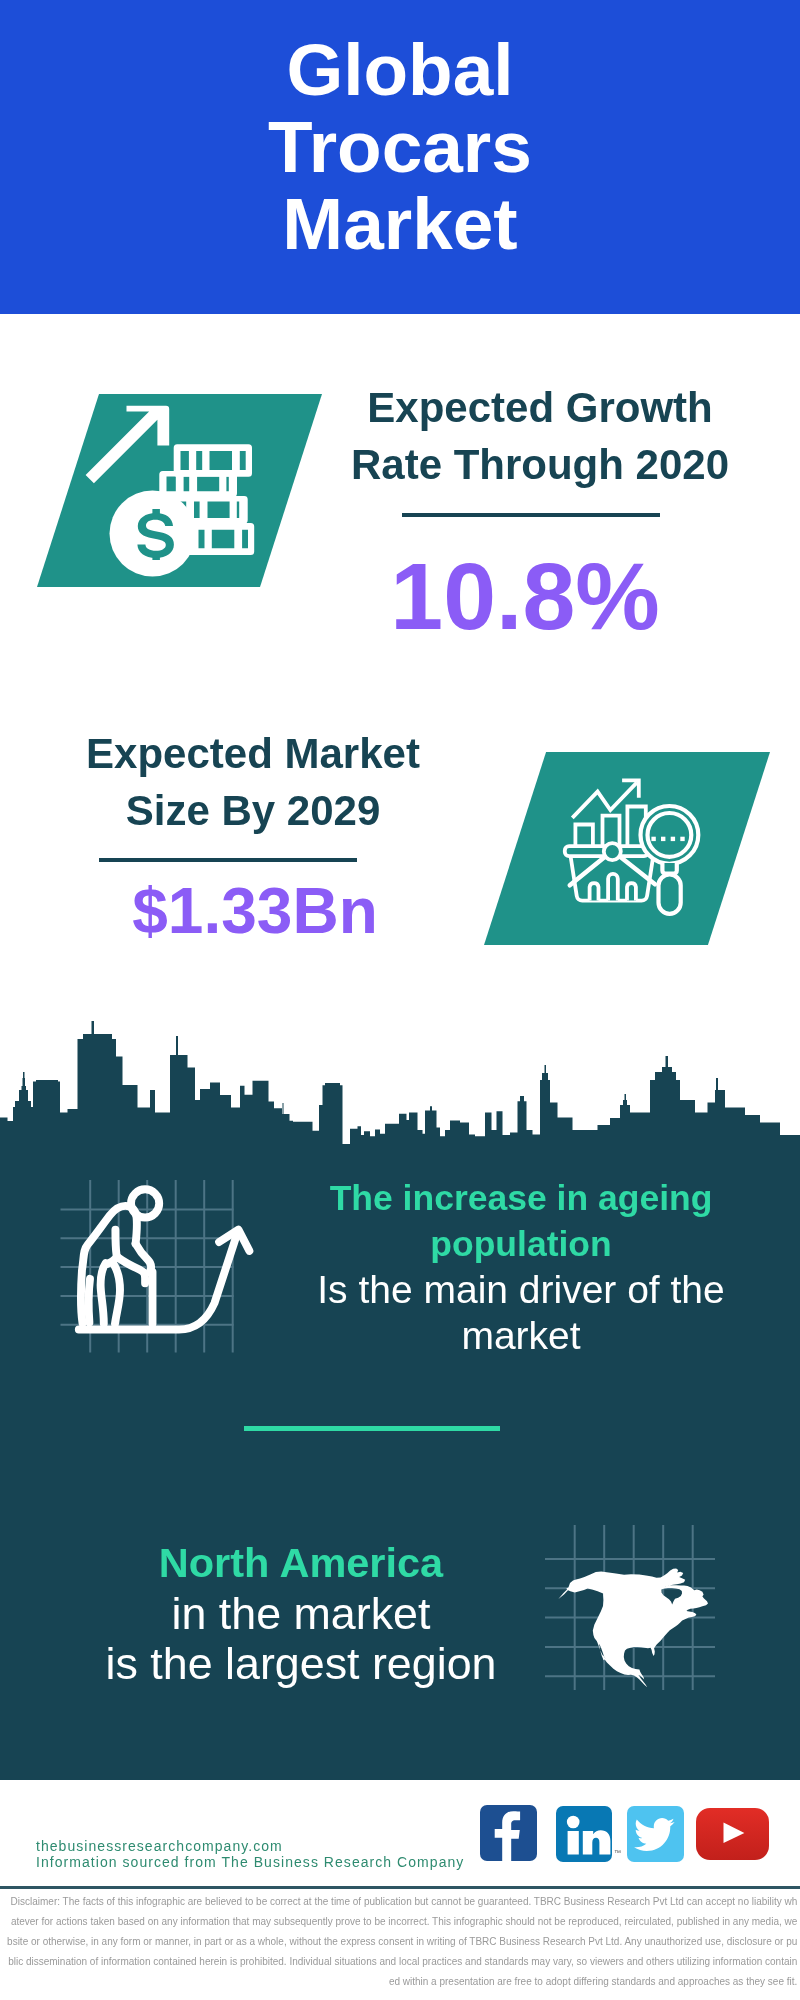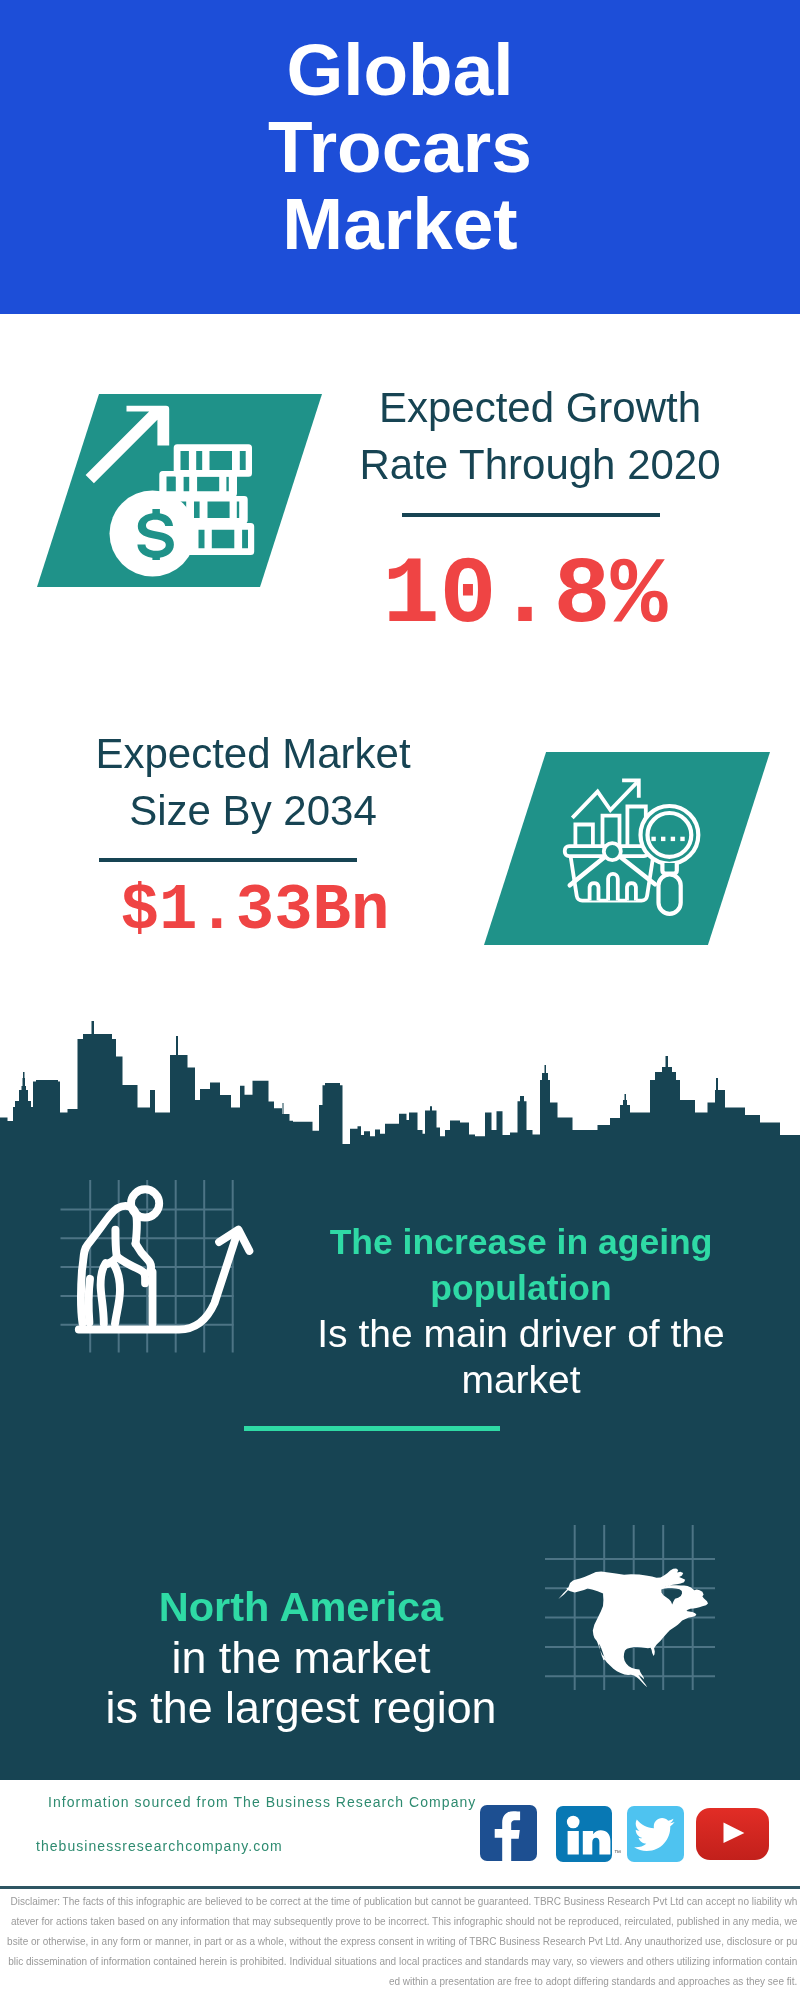--- a/index.html
+++ b/index.html
@@ -12,31 +12,31 @@
   .hero-title{position:absolute;left:0;top:31px;width:800px;text-align:center;color:#ffffff;
               font-weight:bold;font-size:73px;line-height:77px;}
 
   .para{position:absolute;background:#1f9289;}
   .para-2{left:484px;top:752px;width:286px;height:193px;
           clip-path:polygon(21.7% 0, 100% 0, 78.3% 100%, 0 100%);}
   .para-1{left:37px;top:394px;width:285px;height:193px;
           clip-path:polygon(21.75% 0, 100% 0, 78.25% 100%, 0 100%);
           background:#1f9289;}
 
-  .stat-head{position:absolute;text-align:center;color:#174453;font-weight:normal;
+  .stat-head{position:absolute;text-align:center;color:#174453;font-weight:bold;
              font-size:42px;line-height:57px;}
   .stat-rule{position:absolute;height:4px;background:#174453;}
-  .stat-value{position:absolute;text-align:center;color:#ef4444;font-weight:bold;line-height:1;font-family:Liberation Mono, monospace;}
+  .stat-value{position:absolute;text-align:center;color:#8b5cf6;font-weight:bold;line-height:1;}
 
   
   .dark{position:absolute;left:0;top:1144px;width:800px;height:636px;background:#174453;}
   .skyline{position:absolute;left:0;top:0;}
 
   .hl{color:#2fdaa5;font-weight:bold;}
-  .msg{position:absolute;color:#ffffff;text-align:center;margin-top:44px;}
+  .msg{position:absolute;color:#ffffff;text-align:center;}
   .msg-1{left:301px;top:1175px;width:440px;font-size:39px;line-height:46px;}
   .msg-1 .hl{font-size:35.5px;}
   .msg-2{left:81px;top:1538px;width:440px;font-size:44.8px;line-height:50px;}
   .msg-2 .hl{font-size:41.5px;}
   .sep{position:absolute;height:5px;background:#2fdaa5;}
   .src{position:absolute;color:#2e8b70;font-size:14px;line-height:23px;white-space:nowrap;letter-spacing:1.05px;}
   .social-row{position:absolute;left:0;top:0;}
   .sq{position:absolute;border-radius:7px;overflow:hidden;}
   .tm{position:absolute;color:#555;font-size:7px;}
   .hr{position:absolute;left:0;top:1886px;width:800px;height:3px;background:#2e5663;}
@@ -118,21 +118,21 @@
     </g>
     <g fill="#ffffff">
       <rect x="651.4" y="836.7" width="4.4" height="4.4"></rect>
       <rect x="661.0" y="836.7" width="4.4" height="4.4"></rect>
       <rect x="670.7" y="836.7" width="4.4" height="4.4"></rect>
       <rect x="680.3" y="836.7" width="4.4" height="4.4"></rect>
     </g>
   </svg>
   <div class="stat-head" style="left:33px;top:725px;width:440px;">
       <div>Expected Market</div>
-      <div>Size By 2034</div>
+      <div>Size By 2029</div>
     </div>
   <div class="stat-rule" style="left:99px;top:858px;width:258px;"></div>
   <div class="stat-value" style="left:35px;top:879px;width:440px;font-size:64px;">$1.33Bn</div>
 
   <div class="dark"></div>
   <svg class="skyline" width="800" height="2000" viewBox="0 0 800 2000" style="position:absolute;left:0;top:0;pointer-events:none;">
     <path d="M0 1146 L0 1117.5 L7.5 1117.5 L7.5 1121 L13 1121 L13 1107 L15 1107 L15 1101 L19 1101 L19 1090 L21.5 1090 L21.5 1086 L22.5 1086 L22.5 1078 L23 1078 L23 1072 L24.5 1072 L24.5 1078 L25 1078 L25 1086 L26 1086 L26 1090 L28 1090 L28 1101 L31 1101 L31 1107 L33 1107 L33 1081.5 L36 1081.5 L36 1080 L58 1080 L58 1081.5 L60 1081.5 L60 1112.5 L67.5 1112.5 L67.5 1109 L77.5 1109 L77.5 1039 L83 1039 L83 1034 L91.5 1034 L91.5 1021 L94 1021 L94 1034 L112 1034 L112 1039 L116 1039 L116 1056.5 L122.5 1056.5 L122.5 1085 L137.5 1085 L137.5 1107.5 L150 1107.5 L150 1090 L155 1090 L155 1112.5 L170 1112.5 L170 1055 L176 1055 L176 1036 L178 1036 L178 1055 L187.5 1055 L187.5 1067.5 L195 1067.5 L195 1100 L200 1100 L200 1089 L210 1089 L210 1082.5 L220 1082.5 L220 1095 L231 1095 L231 1107.5 L240 1107.5 L240 1085.8 L244.5 1085.8 L244.5 1094.8 L252.5 1094.8 L252.5 1080.8 L268.5 1080.8 L268.5 1101.5 L274 1101.5 L274 1108.3 L282 1108.3 L282 1113.9 L282.5 1113.9 L282.5 1103 L283.5 1103 L283.5 1113.9 L289.5 1113.9 L289.5 1120.7 L293 1120.7 L293 1121.8 L312.5 1121.8 L312.5 1130.8 L319 1130.8 L319 1104.9 L322.5 1104.9 L322.5 1085.3 L325 1085.3 L325 1083 L340 1083 L340 1085.3 L342.5 1085.3 L342.5 1146 L350 1146 L350 1128.8 L357.5 1128.8 L357.5 1126.3 L361 1126.3 L361 1135 L364 1135 L364 1131.3 L370 1131.3 L370 1136.3 L375 1136.3 L375 1129.5 L380 1129.5 L380 1133.8 L385 1133.8 L385 1123.8 L399 1123.8 L399 1113.8 L406.5 1113.8 L406.5 1120 L409 1120 L409 1112.5 L417.5 1112.5 L417.5 1130 L422.5 1130 L422.5 1133.8 L425 1133.8 L425 1110.5 L430 1110.5 L430 1106.3 L432 1106.3 L432 1110.5 L436.5 1110.5 L436.5 1127.5 L440 1127.5 L440 1136.3 L445 1136.3 L445 1130 L450 1130 L450 1120.5 L460 1120.5 L460 1122.5 L469 1122.5 L469 1134.5 L475 1134.5 L475 1136.3 L485 1136.3 L485 1112.5 L491.5 1112.5 L491.5 1130 L496.5 1130 L496.5 1111.3 L502.5 1111.3 L502.5 1135 L510 1135 L510 1132.5 L517.5 1132.5 L517.5 1101.3 L520 1101.3 L520 1096 L524 1096 L524 1101.3 L526.5 1101.3 L526.5 1130 L532.5 1130 L532.5 1134.5 L540 1134.5 L540 1080 L542 1080 L542 1073 L544.5 1073 L544.5 1065 L546 1065 L546 1073 L548 1073 L548 1080 L550 1080 L550 1102.5 L557.5 1102.5 L557.5 1117.5 L572.5 1117.5 L572.5 1130 L597.5 1130 L597.5 1125 L610 1125 L610 1118 L620 1118 L620 1105 L623 1105 L623 1100 L624.5 1100 L624.5 1094 L626 1094 L626 1100 L627 1100 L627 1105 L630 1105 L630 1112.5 L650 1112.5 L650 1080 L655 1080 L655 1072 L662 1072 L662 1067 L665.5 1067 L665.5 1056 L668 1056 L668 1067 L672 1067 L672 1072 L676 1072 L676 1080 L680 1080 L680 1100 L695 1100 L695 1112.5 L707.5 1112.5 L707.5 1102.5 L715 1102.5 L715 1090 L716 1090 L716 1078 L718 1078 L718 1090 L725 1090 L725 1107.5 L745 1107.5 L745 1115 L760 1115 L760 1122.5 L780 1122.5 L780 1135 L800 1135 L800 1146 L800 1146 L800 1146 Z" fill="#174453"></path>
   </svg>
 
   <svg class="grid-1" width="800" height="2000" viewBox="0 0 800 2000" style="position:absolute;left:0;top:0;pointer-events:none;">
@@ -185,21 +185,21 @@
   <svg class="grid-2" width="800" height="2000" viewBox="0 0 800 2000" style="position:absolute;left:0;top:0;pointer-events:none;">
     <g stroke="#4d7485" stroke-width="2" fill="none">
       <path d="M574.7 1525 v165 M604.2 1525 v165 M633.7 1525 v165 M663.2 1525 v165 M692.7 1525 v165"></path>
       <path d="M545 1559.0 h170 M545 1588.3 h170 M545 1617.6 h170 M545 1646.9 h170 M545 1676.2 h170"></path>
     </g>
   </svg>
   <svg class="map-na" width="800" height="2000" viewBox="0 0 800 2000" style="position:absolute;left:0;top:0;pointer-events:none;">
     <path fill="#ffffff" fill-rule="evenodd" d="M568.4 1587.6 L570.0 1583.0 L573.0 1580.6 L576.0 1579.6 L580.0 1578.4 L584.4 1577.1 L590.3 1574.4 L595.8 1572.1 L601.3 1571.5 L608.6 1572.4 L615.9 1573.5 L624.1 1574.8 L631.0 1574.3 L639.3 1574.6 L646.0 1575.6 L652.0 1576.6 L656.5 1577.8 L660.5 1577.4 L664.0 1575.6 L667.2 1573.2 L670.2 1570.6 L673.2 1568.8 L676.2 1568.4 L678.2 1570.0 L677.2 1572.4 L680.4 1571.8 L683.2 1573.0 L682.0 1575.4 L679.2 1577.0 L682.6 1578.4 L685.2 1579.8 L684.0 1582.2 L680.6 1583.4 L676.8 1584.2 L673.0 1584.8 L669.2 1585.4 L665.4 1586.0 L662.2 1587.2 L664.8 1586.2 L668.5 1585.6 L672.5 1585.2 L676.5 1585.2 L680.5 1585.4 L684.0 1585.6 L687.5 1586.0 L691.0 1587.4 L694.2 1590.2 L696.8 1589.6 L699.6 1590.2 L702.4 1591.8 L703.6 1594.4 L702.4 1596.4 L704.0 1598.6 L707.0 1601.2 L708.0 1603.6 L706.0 1605.2 L702.4 1606.2 L699.4 1607.2 L696.4 1608.0 L693.4 1608.4 L690.4 1608.8 L687.8 1609.8 L686.4 1611.0 L689.2 1611.4 L692.4 1612.0 L695.2 1613.2 L696.4 1614.8 L694.8 1616.3 L691.8 1617.0 L688.8 1617.4 L686.6 1618.4 L684.4 1619.4 L682.2 1620.6 L680.0 1622.8 L677.8 1624.7 L675.4 1626.6 L672.4 1628.4 L669.8 1630.3 L667.2 1632.9 L665.0 1635.6 L663.0 1637.8 L660.8 1640.4 L658.5 1642.7 L656.7 1644.6 L655.2 1646.4 L654.1 1648.2 L654.8 1651.5 L654.5 1654.2 L653.6 1656.0 L652.2 1653.0 L651.6 1650.0 L650.6 1647.8 L648.0 1648.2 L644.5 1647.8 L641.0 1647.3 L637.5 1647.0 L634.0 1647.0 L630.5 1647.8 L627.0 1648.8 L625.0 1650.5 L624.1 1653.5 L623.8 1657.0 L624.5 1660.5 L626.2 1663.6 L628.8 1666.2 L632.0 1668.0 L635.5 1669.0 L639.4 1669.4 L640.3 1672.0 L641.8 1674.5 L643.5 1677.0 L644.2 1679.5 L642.2 1677.5 L640.2 1675.8 L638.4 1675.0 L640.5 1678.0 L643.0 1681.2 L645.2 1684.0 L647.3 1687.2 L644.6 1685.0 L642.0 1682.2 L639.4 1679.5 L636.8 1677.2 L634.0 1675.5 L631.0 1674.8 L628.1 1675.0 L624.4 1674.4 L620.6 1673.1 L616.9 1671.3 L613.4 1668.8 L610.0 1665.6 L606.9 1662.5 L604.7 1659.4 L603.6 1660.2 L601.8 1656.0 L600.5 1651.5 L599.6 1647.0 L599.0 1643.8 L600.6 1646.5 L602.2 1651.0 L603.8 1655.5 L605.4 1659.0 L604.7 1657.0 L602.5 1655.0 L600.3 1650.6 L598.8 1646.3 L596.9 1641.3 L594.4 1638.1 L593.4 1635.0 L592.8 1630.6 L594.4 1624.4 L598.1 1616.9 L600.9 1611.3 L603.0 1606.0 L603.5 1600.0 L603.1 1595.0 L603.1 1593.5 L597.6 1591.3 L592.1 1589.4 L587.6 1588.5 L584.0 1589.9 L579.4 1591.3 L574.8 1592.6 L570.3 1591.3 L568.0 1590.2 L564.0 1594.5 L558.4 1599.0 L563.5 1593.0 L567.0 1589.5 L566.5 1588.2 Z M661.4 1589.6 L664.5 1588.4 L668.0 1588.0 L672.0 1588.0 L676.0 1588.4 L679.5 1589.2 L681.8 1591.0 L682.0 1593.6 L680.8 1596.0 L678.2 1597.8 L675.0 1598.8 L673.4 1601.6 L672.2 1604.6 L671.0 1601.6 L669.0 1599.2 L666.2 1597.2 L663.4 1595.2 L661.6 1592.8 Z"></path>
   </svg>
 
-  <div class="src" style="left:36px;top:1791px;margin-left:12px;">Information sourced from The Business Research Company</div>
+  <div class="src" style="left:36px;top:1851px;">Information sourced from The Business Research Company</div>
   <a class="src" style="left:36px;top:1835px;text-decoration:none;color:#2e8b70;">thebusinessresearchcompany.com</a>
 
   <div class="social-row">
     <div class="sq sq-fb" style="left:480px;top:1805px;width:57px;height:56px;background:#1d4f91;">
       <svg viewBox="0 0 57 56" width="57" height="56">
         <path fill="#ffffff" d="M31.2 56.0 V33.8 h7.5 l1.1 -8.7 h-8.6 v-5.6 c0 -2.5 0.7 -4.2 4.3 -4.2 h4.6 V6.5 c-0.8 -0.1 -3.5 -0.35 -6.7 -0.35 -6.6 0 -11.2 4.05 -11.2 11.5 v6.4 h-7.5 v8.7 h7.5 V56.0 z"></path>
       </svg>
     </div>
     <div class="sq sq-li" style="left:556px;top:1806px;width:56px;height:56px;background:#0878b4;">
       <svg viewBox="0 0 56 56" width="56" height="56">

